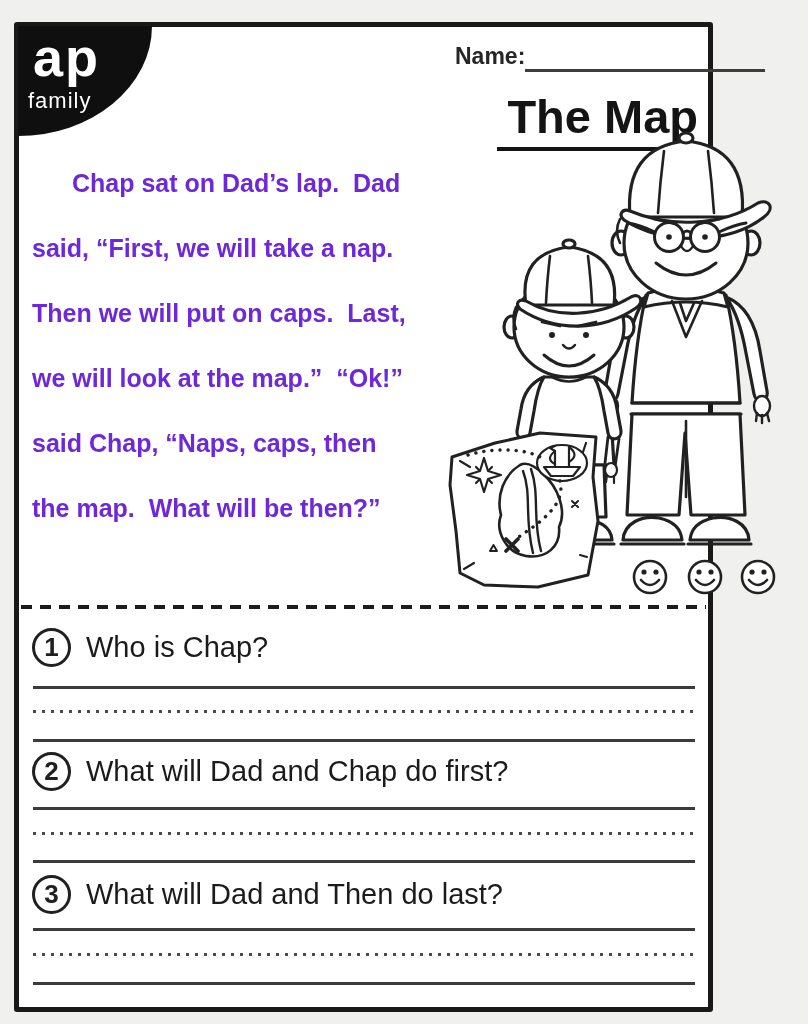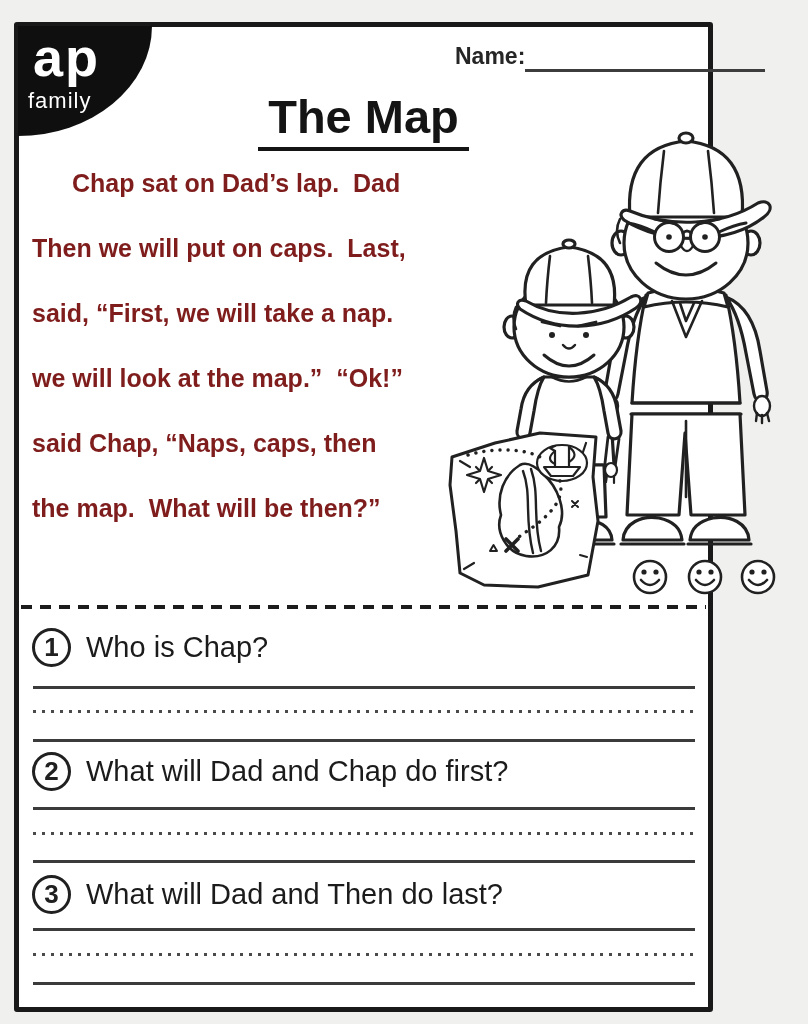--- a/index.html
+++ b/index.html
@@ -19,25 +19,25 @@
     background:#0f0f0f;color:#ffffff;
     border-bottom-right-radius:100% 100%;
   }
   .badge-ap{position:absolute;left:15px;top:0px;font-size:54px;font-weight:bold;letter-spacing:2px}
   .badge-family{position:absolute;left:10px;top:62px;font-size:22px;letter-spacing:1px}
   
   .name-row{position:absolute;left:436px;top:16px;display:flex;align-items:flex-start}
   .name-label{font-size:23px;font-weight:bold;color:#262626}
   .name-line{display:inline-block;width:240px;height:26px;border-bottom:3px solid #3d3d3d}
   
-  .title-wrap{position:absolute;left:0;right:0;top:64px;display:flex;justify-content:center}
+  .title-wrap{position:absolute;left:0;right:0;top:64px;display:flex;justify-content:flex-end}
   .title{margin:0;font-size:47px;font-weight:bold;color:#141414;line-height:1.1;
          border-bottom:4px solid #141414;padding:0 10px 4px}
   
-  .passage{position:absolute;left:13px;top:124px;color:#7f1d1d}
+  .passage{position:absolute;left:13px;top:124px;color:#6d28d9}
   .pline{height:65px;line-height:65px;font-size:25px;font-weight:bold;white-space:pre}
   .pline.first{text-indent:40px}
   
   .illo{position:absolute;left:421px;top:98px;width:340px;height:480px}
   
   .divider{position:absolute;left:2px;right:2px;top:578px;height:4px;
     background:repeating-linear-gradient(90deg,#1c1c1c 0 11px,transparent 11px 19px)}
   
   .question{position:absolute;left:13px;display:flex;align-items:center;gap:15px}
   .qnum{width:39px;height:39px;box-sizing:border-box;border:3px solid #202020;border-radius:50%;
@@ -64,22 +64,22 @@
     <span class="name-label">Name:</span>
     <span class="name-line"></span>
   </div>
 
   <div class="title-wrap">
     <h1 class="title">The Map</h1>
   </div>
 
   <div class="passage">
     <div class="pline first">Chap sat on Dad’s lap.  Dad</div>
+    <div class="pline">said, “First, we will take a nap.</div>
     <div class="pline">Then we will put on caps.  Last,</div>
-    <div class="pline">said, “First, we will take a nap.</div>
     <div class="pline">we will look at the map.”  “Ok!”</div>
     <div class="pline">said Chap, “Naps, caps, then</div>
     <div class="pline">the map.  What will be then?”</div>
   </div>
 
   <svg class="illo" viewBox="0 0 340 480" fill="none" stroke="#212121" stroke-linecap="round" stroke-linejoin="round">
 
     <g stroke-width="3.2">
 
       <path fill="#fff" d="M 206,170 C 198,205 194,245 192,278 L 300,278 C 298,245 294,205 286,170 Z"></path>

